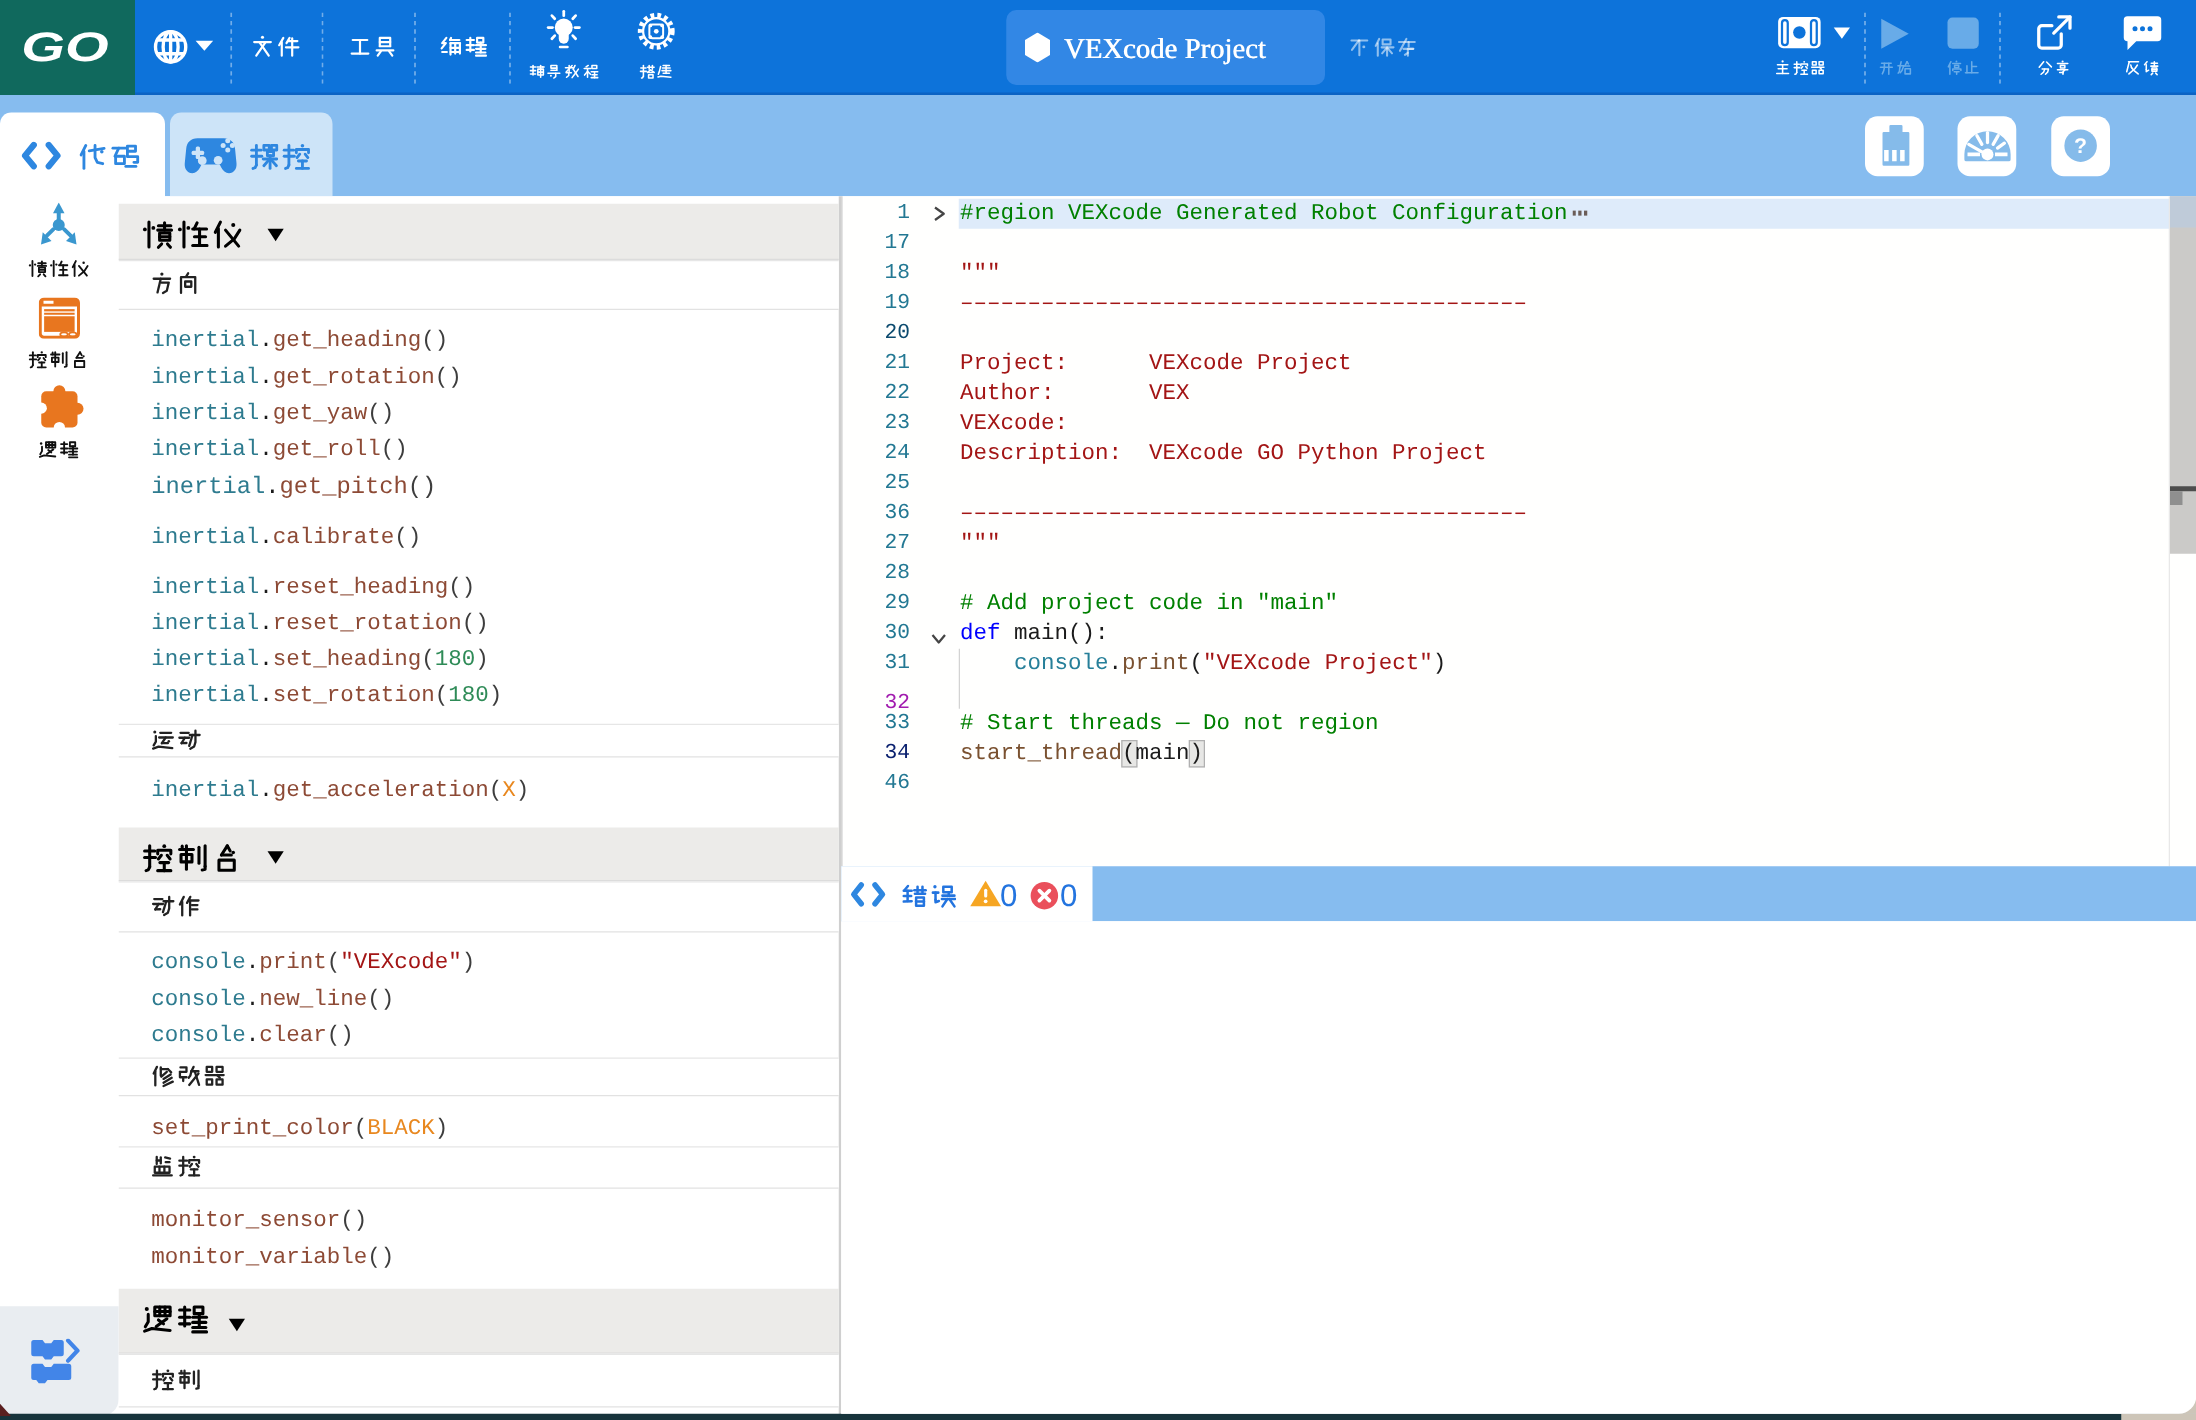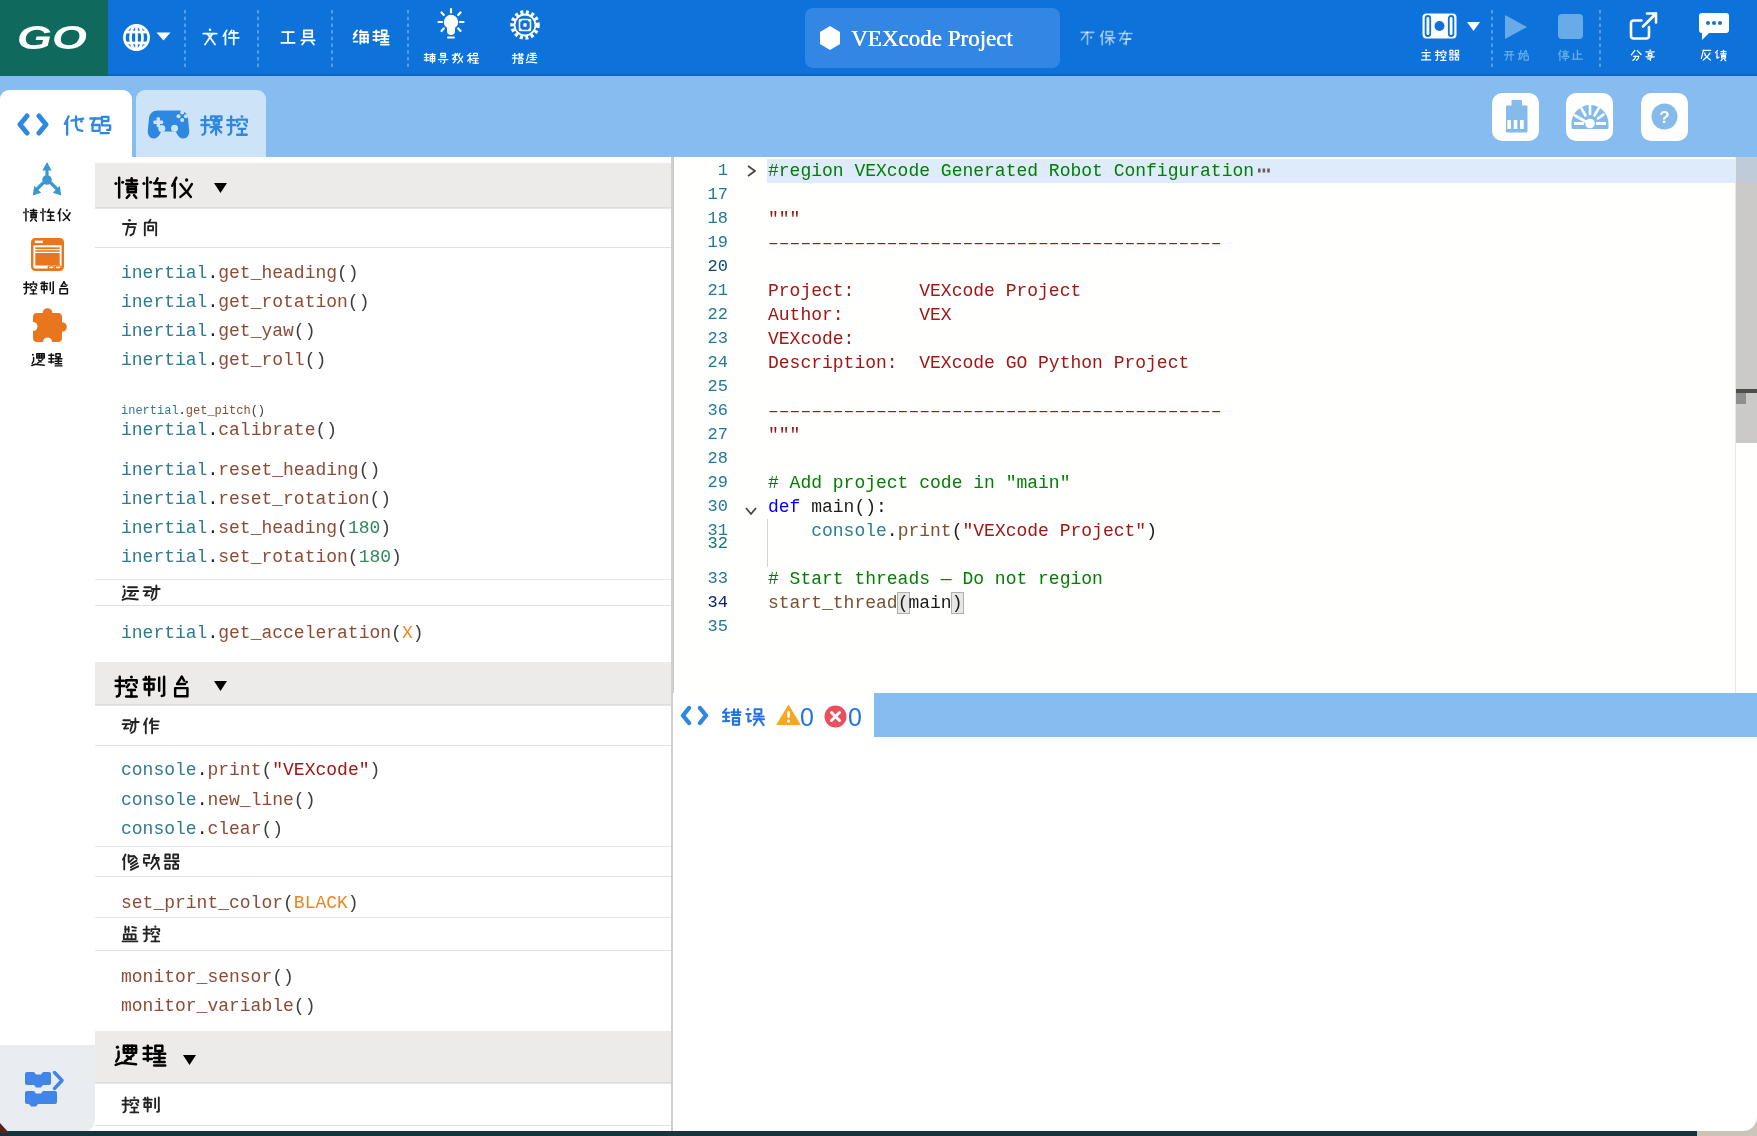--- a/index.html
+++ b/index.html
@@ -802,21 +802,21 @@
 <div class="a" style="left:95px;top:208px;width:576px;height:40px;background:#fff;border-top:1px solid #e6e6e6;border-bottom:1px solid #e2e2e2"></div>
 <div class="a" style="left:119px;top:216px;font-size:21px;color:#222"><svg class="g">
       <use href="#u65b9"></use>
     </svg><svg class="g">
       <use href="#u5411"></use>
     </svg></div>
 <div class="a mono" style="left:121px;top:262px;font-size:18px;line-height:22px;color:#3d3d3d"><span style="color:#2e7b8f">inertial</span><span style="color:#1b1b1b">.</span><span style="color:#8d4a35">get_heading</span>()</div>
 <div class="a mono" style="left:121px;top:291px;font-size:18px;line-height:22px;color:#3d3d3d"><span style="color:#2e7b8f">inertial</span><span style="color:#1b1b1b">.</span><span style="color:#8d4a35">get_rotation</span>()</div>
 <div class="a mono" style="left:121px;top:320px;font-size:18px;line-height:22px;color:#3d3d3d"><span style="color:#2e7b8f">inertial</span><span style="color:#1b1b1b">.</span><span style="color:#8d4a35">get_yaw</span>()</div>
 <div class="a mono" style="left:121px;top:349px;font-size:18px;line-height:22px;color:#3d3d3d"><span style="color:#2e7b8f">inertial</span><span style="color:#1b1b1b">.</span><span style="color:#8d4a35">get_roll</span>()</div>
-<div class="a mono" style="left:121px;top:400px;font-size:12px;line-height:22px;color:#3d3d3d"><span style="color:#2e7b8f">inertial</span><span style="color:#1b1b1b">.</span><span style="color:#8d4a35">get_pitch</span>()</div>
+<div class="a mono" style="left:121px;top:378px;font-size:19px;line-height:22px;color:#3d3d3d"><span style="color:#2e7b8f">inertial</span><span style="color:#1b1b1b">.</span><span style="color:#8d4a35">get_pitch</span>()</div>
 <div class="a mono" style="left:121px;top:419px;font-size:18px;line-height:22px;color:#3d3d3d"><span style="color:#2e7b8f">inertial</span><span style="color:#1b1b1b">.</span><span style="color:#8d4a35">calibrate</span>()</div>
 <div class="a mono" style="left:121px;top:459px;font-size:18px;line-height:22px;color:#3d3d3d"><span style="color:#2e7b8f">inertial</span><span style="color:#1b1b1b">.</span><span style="color:#8d4a35">reset_heading</span>()</div>
 <div class="a mono" style="left:121px;top:488px;font-size:18px;line-height:22px;color:#3d3d3d"><span style="color:#2e7b8f">inertial</span><span style="color:#1b1b1b">.</span><span style="color:#8d4a35">reset_rotation</span>()</div>
 <div class="a mono" style="left:121px;top:517px;font-size:18px;line-height:22px;color:#3d3d3d"><span style="color:#2e7b8f">inertial</span><span style="color:#1b1b1b">.</span><span style="color:#8d4a35">set_heading</span>(<span style="color:#2e8b57">180</span>)</div>
 <div class="a mono" style="left:121px;top:546px;font-size:18px;line-height:22px;color:#3d3d3d"><span style="color:#2e7b8f">inertial</span><span style="color:#1b1b1b">.</span><span style="color:#8d4a35">set_rotation</span>(<span style="color:#2e8b57">180</span>)</div>
 <div class="a" style="left:95px;top:579px;width:576px;height:27px;background:#fff;border-top:1px solid #e6e6e6;border-bottom:1px solid #e2e2e2"></div>
 <div class="a" style="left:119px;top:581px;font-size:21px;color:#222"><svg class="g">
       <use href="#u8fd0"></use>
     </svg><svg class="g">
       <use href="#u52a8"></use>
@@ -887,24 +887,24 @@
     <div class="a mono" style="top:304px;right:0;font-size:17px;line-height:22px;color:#237893;font-weight:normal">22</div>
     <div class="a mono" style="top:328px;right:0;font-size:17px;line-height:22px;color:#237893;font-weight:normal">23</div>
     <div class="a mono" style="top:352px;right:0;font-size:17px;line-height:22px;color:#237893;font-weight:normal">24</div>
     <div class="a mono" style="top:376px;right:0;font-size:17px;line-height:22px;color:#237893;font-weight:normal">25</div>
     <div class="a mono" style="top:400px;right:0;font-size:17px;line-height:22px;color:#237893;font-weight:normal">36</div>
     <div class="a mono" style="top:424px;right:0;font-size:17px;line-height:22px;color:#237893;font-weight:normal">27</div>
     <div class="a mono" style="top:448px;right:0;font-size:17px;line-height:22px;color:#237893;font-weight:normal">28</div>
     <div class="a mono" style="top:472px;right:0;font-size:17px;line-height:22px;color:#237893;font-weight:normal">29</div>
     <div class="a mono" style="top:496px;right:0;font-size:17px;line-height:22px;color:#237893;font-weight:normal">30</div>
     <div class="a mono" style="top:520px;right:0;font-size:17px;line-height:22px;color:#237893;font-weight:normal">31</div>
-    <div class="a mono" style="top:533px;right:0;font-size:17px;line-height:22px;color:#0f766e;font-weight:normal">32</div>
+    <div class="a mono" style="top:552px;right:0;font-size:17px;line-height:22px;color:#a21caf;font-weight:normal">32</div>
     <div class="a mono" style="top:568px;right:0;font-size:17px;line-height:22px;color:#237893;font-weight:normal">33</div>
     <div class="a mono" style="top:592px;right:0;font-size:17px;line-height:22px;color:#0b216f;font-weight:normal">34</div>
-    <div class="a mono" style="top:616px;right:0;font-size:17px;line-height:22px;color:#237893;font-weight:normal">35</div>
+    <div class="a mono" style="top:616px;right:0;font-size:17px;line-height:22px;color:#237893;font-weight:normal">46</div>
   </div>
 <svg class="a" style="left:745px;top:164px" width="13" height="14" viewBox="0 0 13 14">
     <path d="M3,2 L10,7 L3,12" fill="none" stroke="#454545" stroke-width="1.8" stroke-linejoin="round"></path>
   </svg>
 <svg class="a" style="left:744px;top:504px" width="14" height="13" viewBox="0 0 14 13">
     <path d="M2,4 L7,10 L12,4" fill="none" stroke="#454545" stroke-width="1.8" stroke-linejoin="round"></path>
   </svg>
 <div class="a mono" style="left:768px;top:160px;font-size:18px;line-height:22px;white-space:pre;color:#1b1b1b"><span style="color:#008000">#region VEXcode Generated Robot Configuration</span></div>
 <svg class="a" style="left:1258px;top:168px" width="13" height="5" viewBox="0 0 13 5">
     <g fill="#6b5d58">

